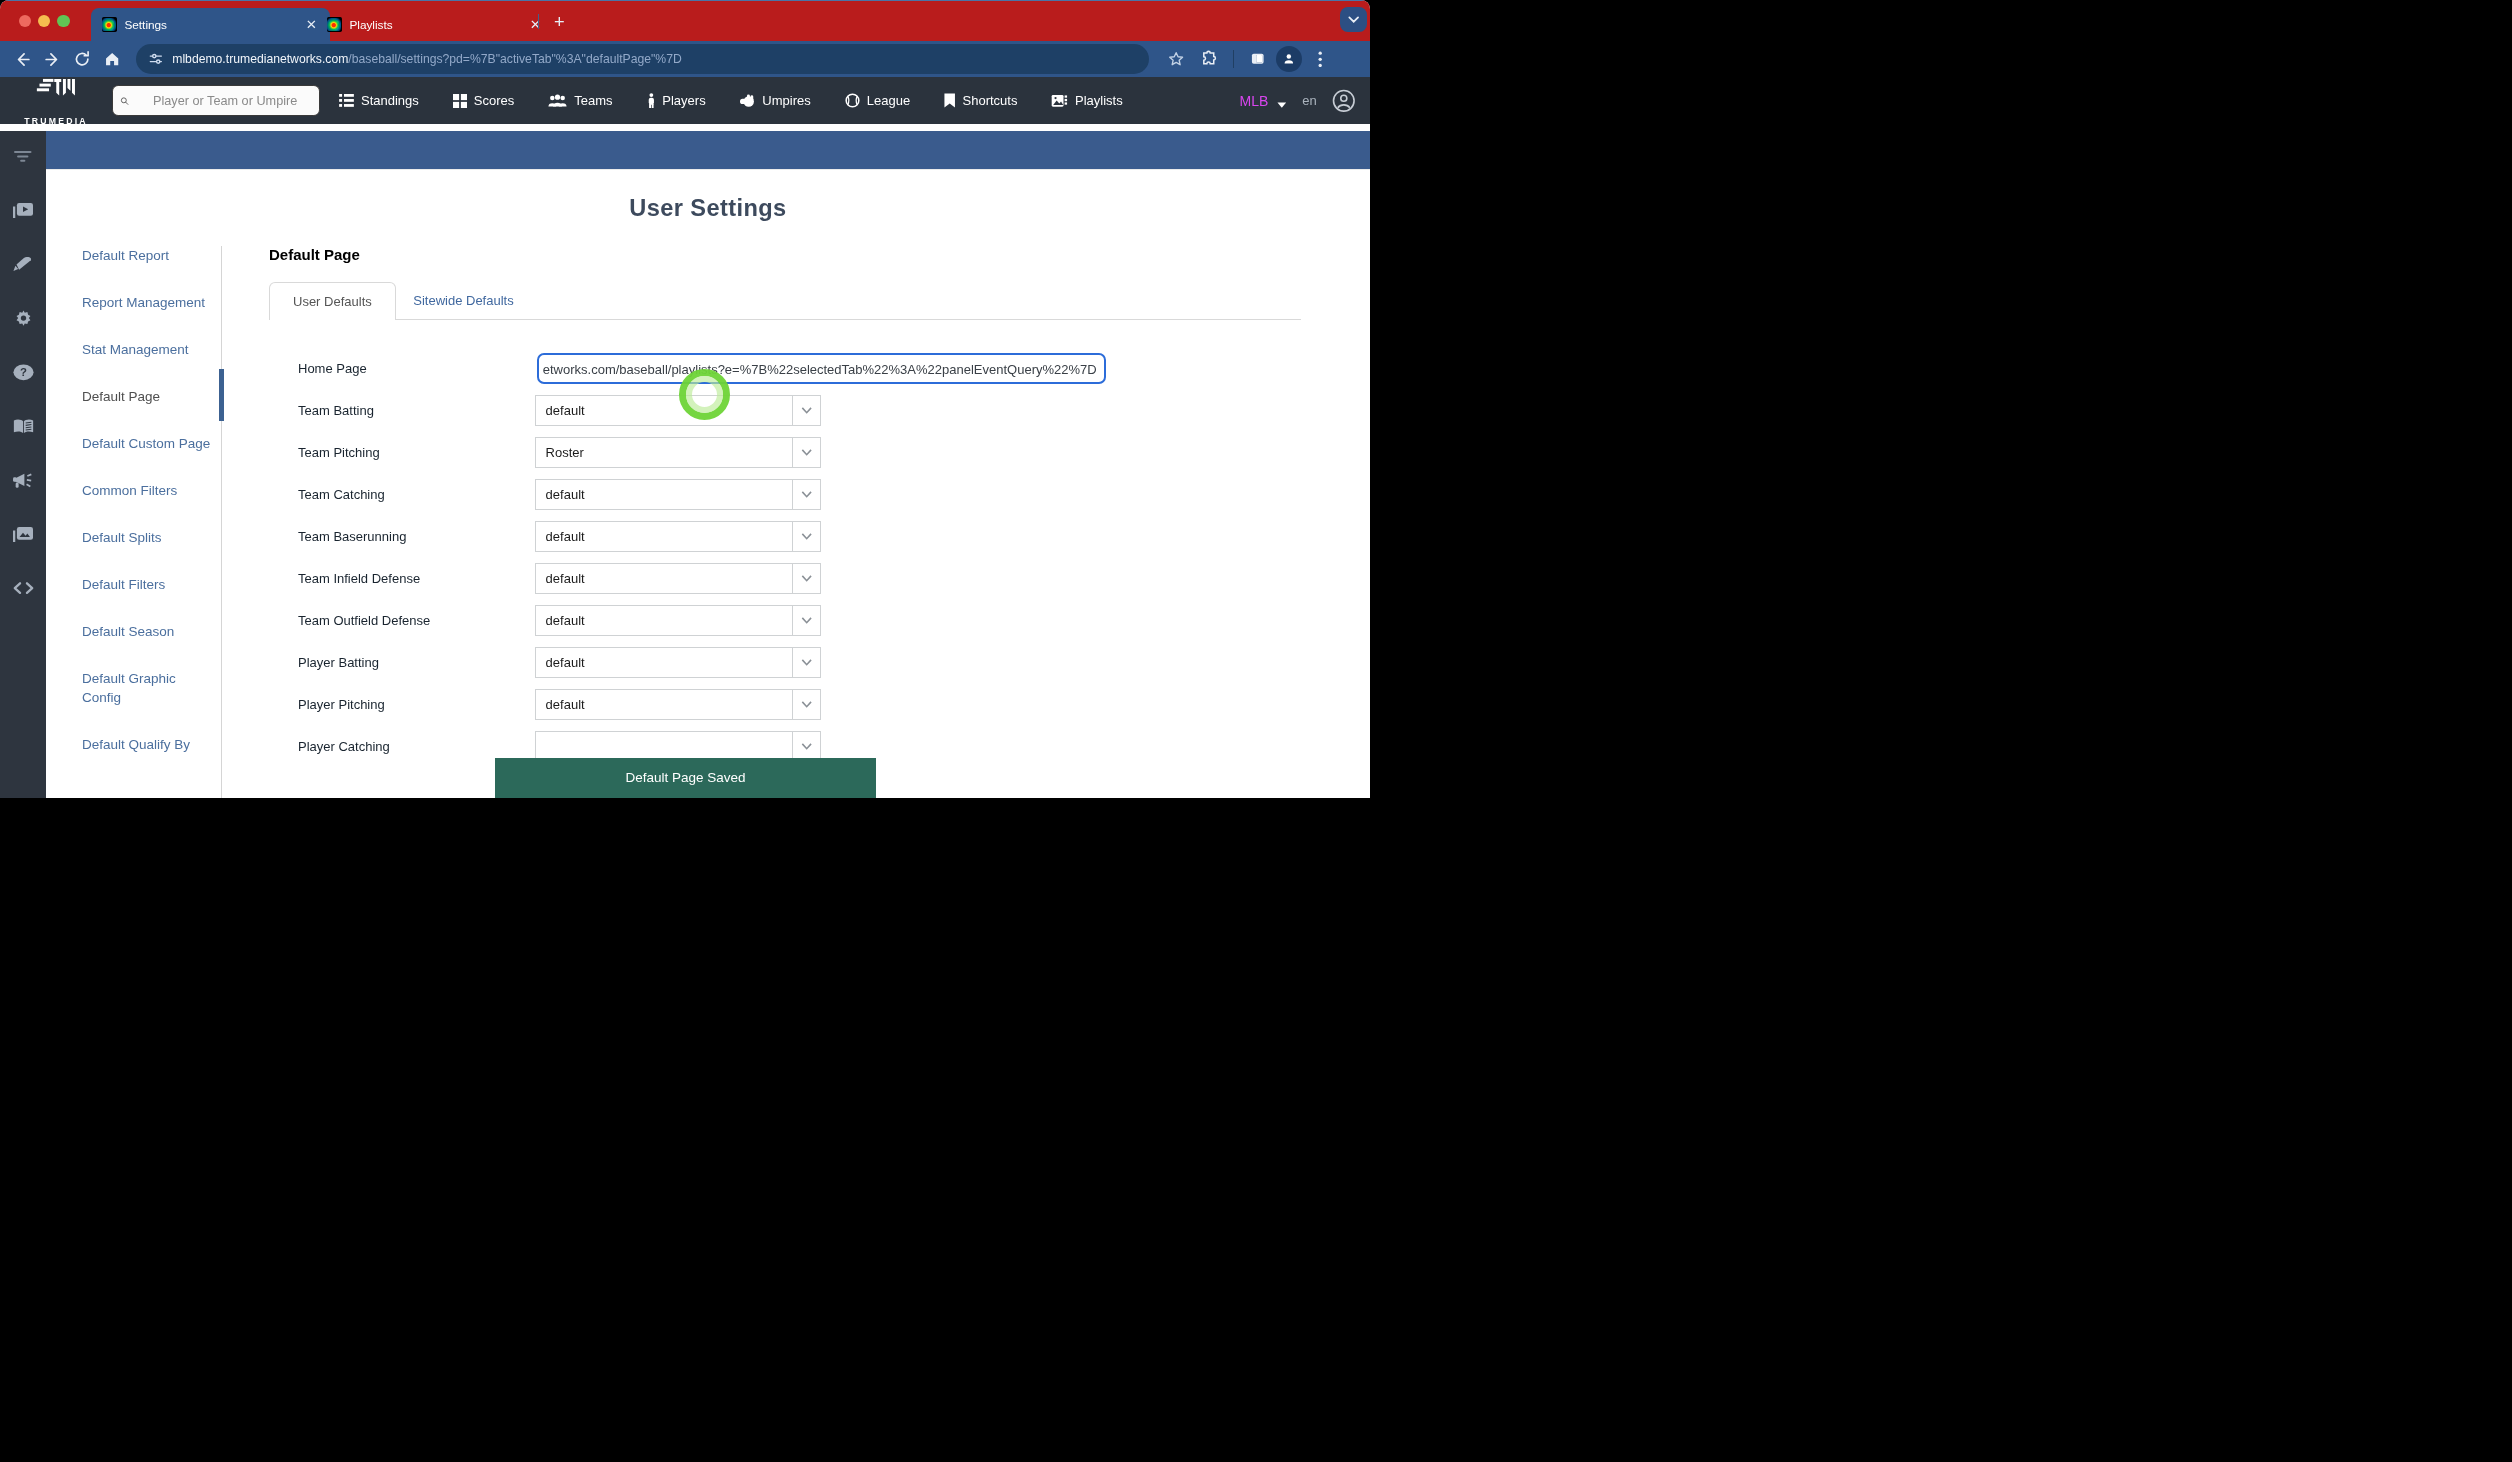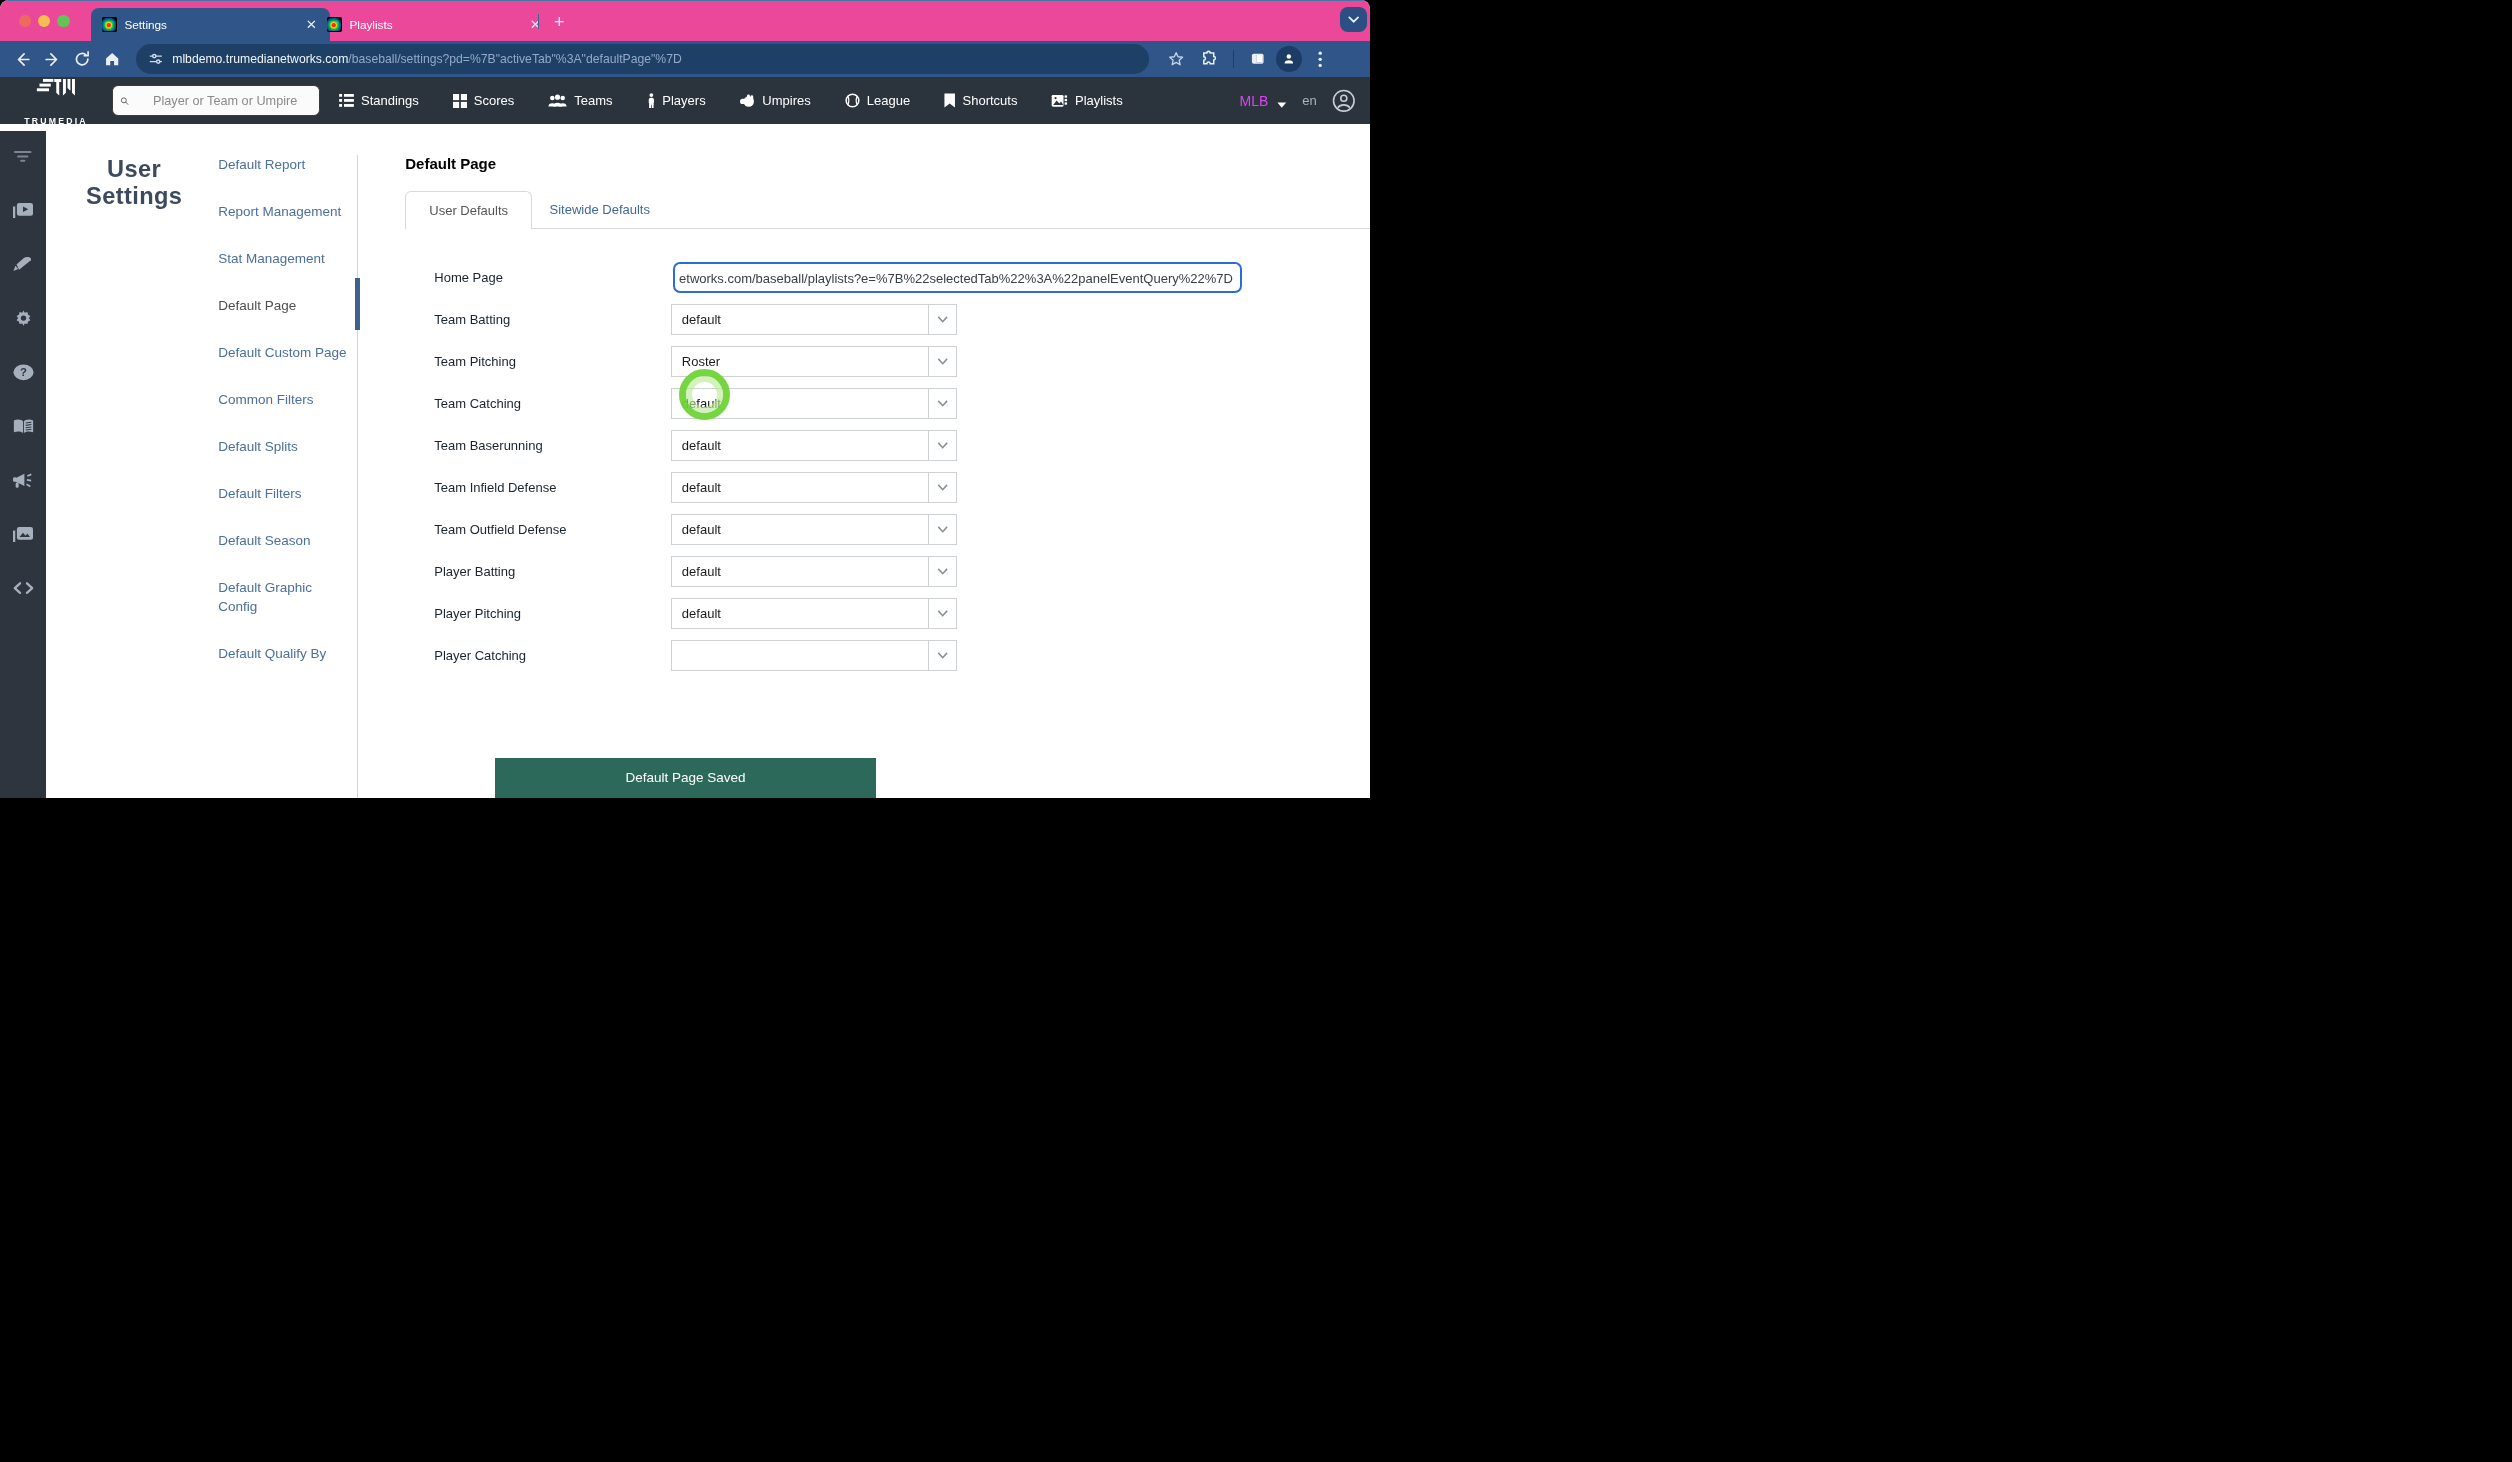--- a/index.html
+++ b/index.html
@@ -1,20 +1,20 @@
 <!DOCTYPE html>
 <html style="font-size:14px"><head>
 <meta charset="utf-8">
 <style>
   html,body{margin:0;padding:0;background:#000;}
   body{width:1370px;height:798px;overflow:hidden;font-family:"Liberation Sans",sans-serif;-webkit-font-smoothing:antialiased;}
   .window{position:relative;width:1370px;height:798px;background:#fff;border-radius:8.7px 8.7px 0 0;overflow:hidden;}
 
   
-  .tabstrip{position:relative;height:40px;background:#ec4899;border-top:0.9px solid #4a74a6;}
+  .tabstrip{position:relative;height:40px;background:#b91c1c;border-top:0.9px solid #4a74a6;}
   .traffic{position:absolute;left:19px;top:14px;display:flex;gap:7px;}
   .traffic span{width:12.2px;height:12.2px;border-radius:50%;display:block;}
   .tl-red{background:#ee6a5f;}.tl-yellow{background:#f5bd4f;}.tl-green{background:#61c454;}
   .tab{position:absolute;top:7px;height:33px;display:flex;align-items:center;padding:0 10.5px;border-radius:7.9px 7.9px 0 0;color:#fff;font-size:11.8px;}
   .tab.active{background:#2f5589;}
   .tab .title{flex:1;margin-left:7.9px;white-space:nowrap;overflow:hidden;}
   .favicon{width:15px;height:15px;background:#000;position:relative;flex:0 0 auto;border-radius:1.7px;overflow:hidden;}
   .favicon i{position:absolute;inset:0.9px;display:block;background:
      radial-gradient(circle at 48% 55%, #ff2d00 0 1.7px, #ffd900 2.6px, rgba(0,200,90,.9) 4.4px, rgba(0,140,255,.55) 7px, transparent 8.7px),
      radial-gradient(circle at 30% 40%, rgba(0,220,255,.8) 0 0.9px, transparent 2.6px),
@@ -48,21 +48,21 @@
   .navitem{display:flex;align-items:center;gap:7px;color:#fff;font-size:13px;white-space:nowrap;}
   .nav-right{position:absolute;right:14px;display:flex;align-items:center;gap:15.7px;}
   .league{display:flex;align-items:flex-end;gap:8.7px;color:#d946ef;font-size:14px;}
   .lang{color:#aab3bd;font-size:13px;}
 
   
   .siderail{position:absolute;left:0;top:131px;bottom:0;width:46px;background:#2e353f;display:flex;flex-direction:column;align-items:center;padding-top:14px;box-sizing:border-box;z-index:5;}
   .railicon{width:23px;height:23px;margin-bottom:31px;display:flex;align-items:center;justify-content:center;color:#a6b0bd;flex:0 0 auto;}
 
   
-  .page{position:absolute;left:46px;top:131px;right:0;bottom:0;background:#fff;display:flex;flex-direction:row;padding-left:40px;}
+  .page{position:absolute;left:46px;top:131px;right:0;bottom:0;background:#fff;display:flex;flex-direction:column;}
   .band{height:38px;background:#3a5b8d;border-bottom:1.7px solid #ebebeb;flex:0 0 auto;}
   h1.pagetitle{margin:25px 0 0 0;text-align:center;font-size:23.6px;font-weight:600;color:#3d4a5d;letter-spacing:0.4px;}
   .layout{display:flex;flex:1;margin-top:23.6px;min-height:0;}
   .menu{position:relative;width:176px;flex:0 0 auto;border-right:0.9px solid #d5d5d5;padding-left:36px;box-sizing:border-box;}
   .menu ul{list-style:none;margin:0;padding:0;}
   .menu li{font-size:13.5px;line-height:19px;color:#4b6f9e;margin-bottom:28px;width:133px;}
   .menu li.sel{color:#4f4f4f;}
   .menu-indicator{position:absolute;right:-2.6px;top:123px;width:4.4px;height:52px;background:#3c6191;}
   .panel{margin-left:47px;width:1032px;}
   h2.sectiontitle{margin:0;font-size:15px;font-weight:bold;color:#000;}

